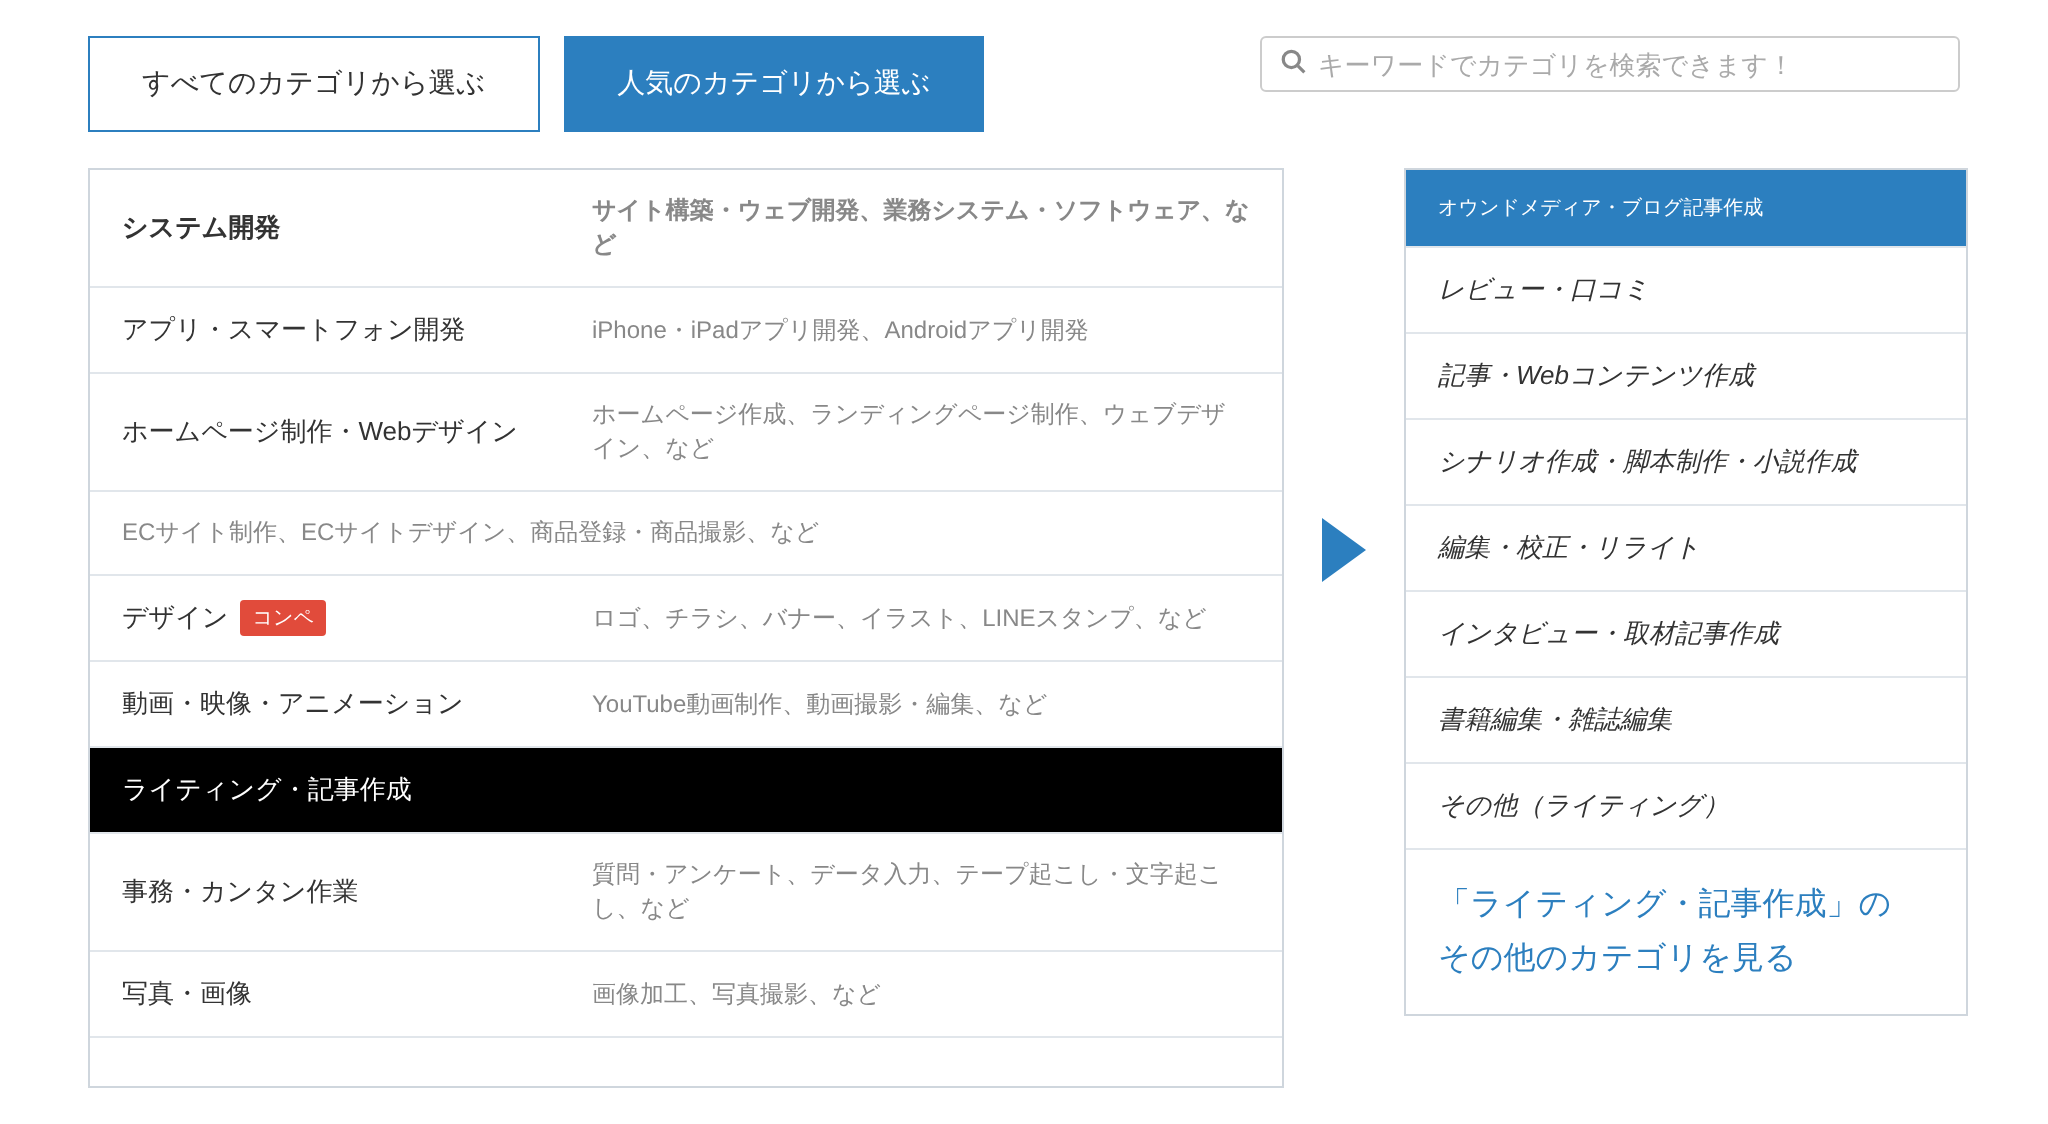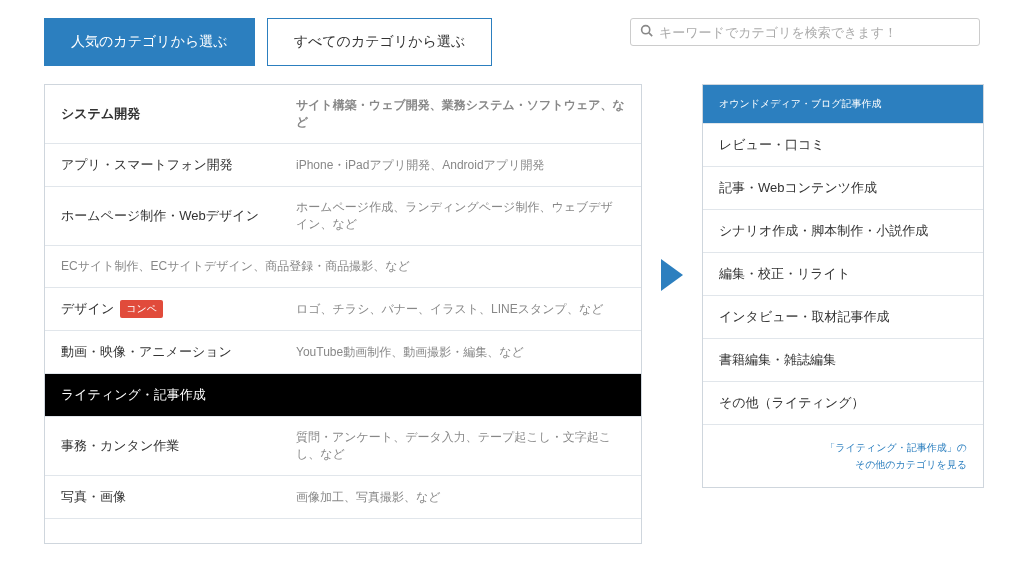--- a/index.html
+++ b/index.html
@@ -121,39 +121,40 @@
   color: #fff;
   padding: 12px 16px;
   font-size: 10px;
 }
 .sub-row {
   padding: 12px 16px;
   border-top: 1px solid #e1e6eb;
   font-size: 13px;
   color: #333;
   cursor: pointer;
+  font-style: italic;
 }
 .right-footer {
   padding: 14px 16px;
   border-top: 1px solid #e1e6eb;
-  text-align: right;
-  font-size: 10px;
+  text-align: left;
+  font-size: 16px;
   line-height: 1.7;
   color: #2c7fbf;
   cursor: pointer;
 }
 </style>
 </head>
 <body>
 
 <div class="container">
   <div class="top-row">
     <div class="tabs">
+      <div class="tab">すべてのカテゴリから選ぶ</div>
       <div class="tab active">人気のカテゴリから選ぶ</div>
-      <div class="tab">すべてのカテゴリから選ぶ</div>
     </div>
     <div class="search-wrap">
       <span class="icon">
         <svg width="13" height="13" viewBox="0 0 16 16" fill="none" stroke="#888" stroke-width="2">
           <circle cx="7" cy="7" r="5"></circle>
             <line x1="11" y1="11" x2="15" y2="15"></line>
         </svg>
       </span>
       <input class="search-input" type="text" placeholder="キーワードでカテゴリを検索できます！" style="">
     </div>

